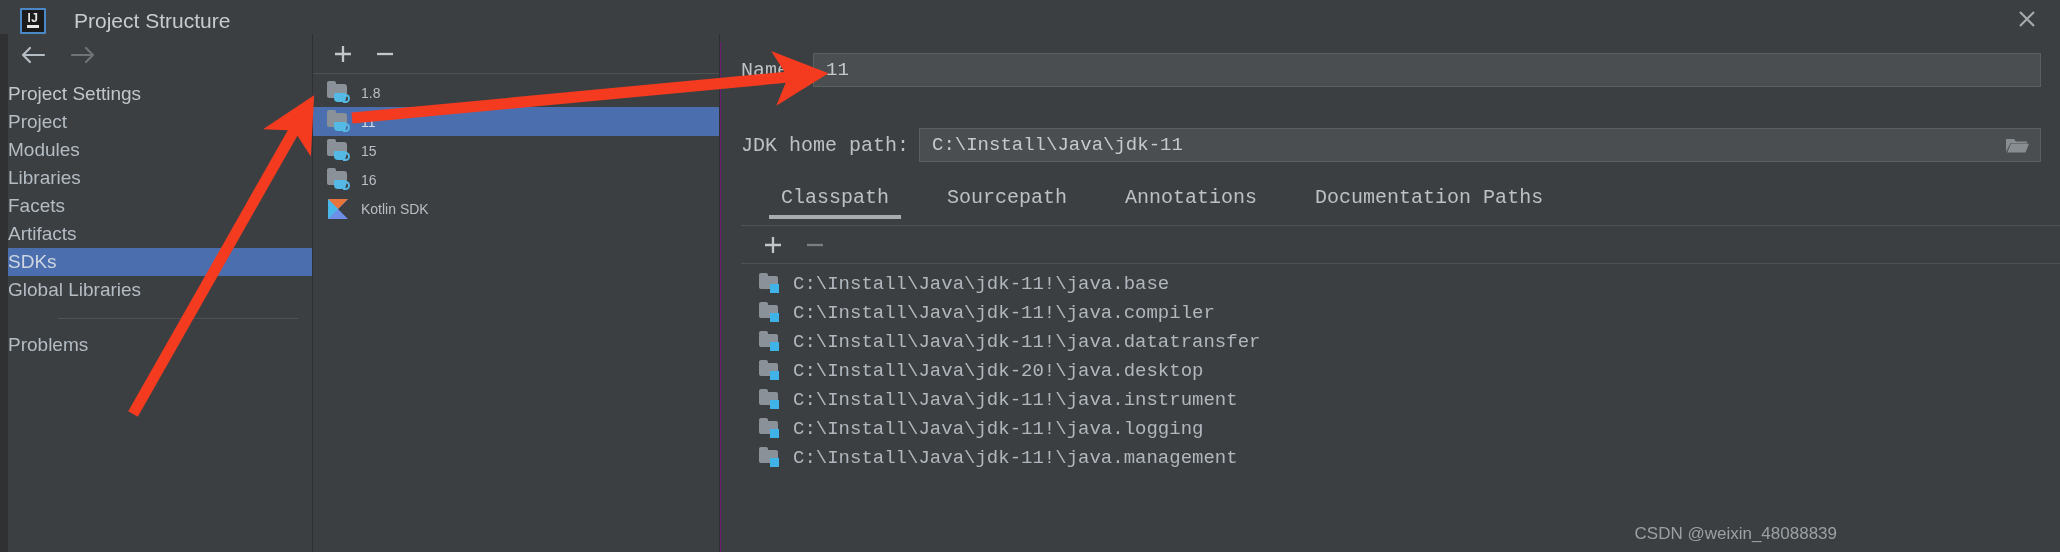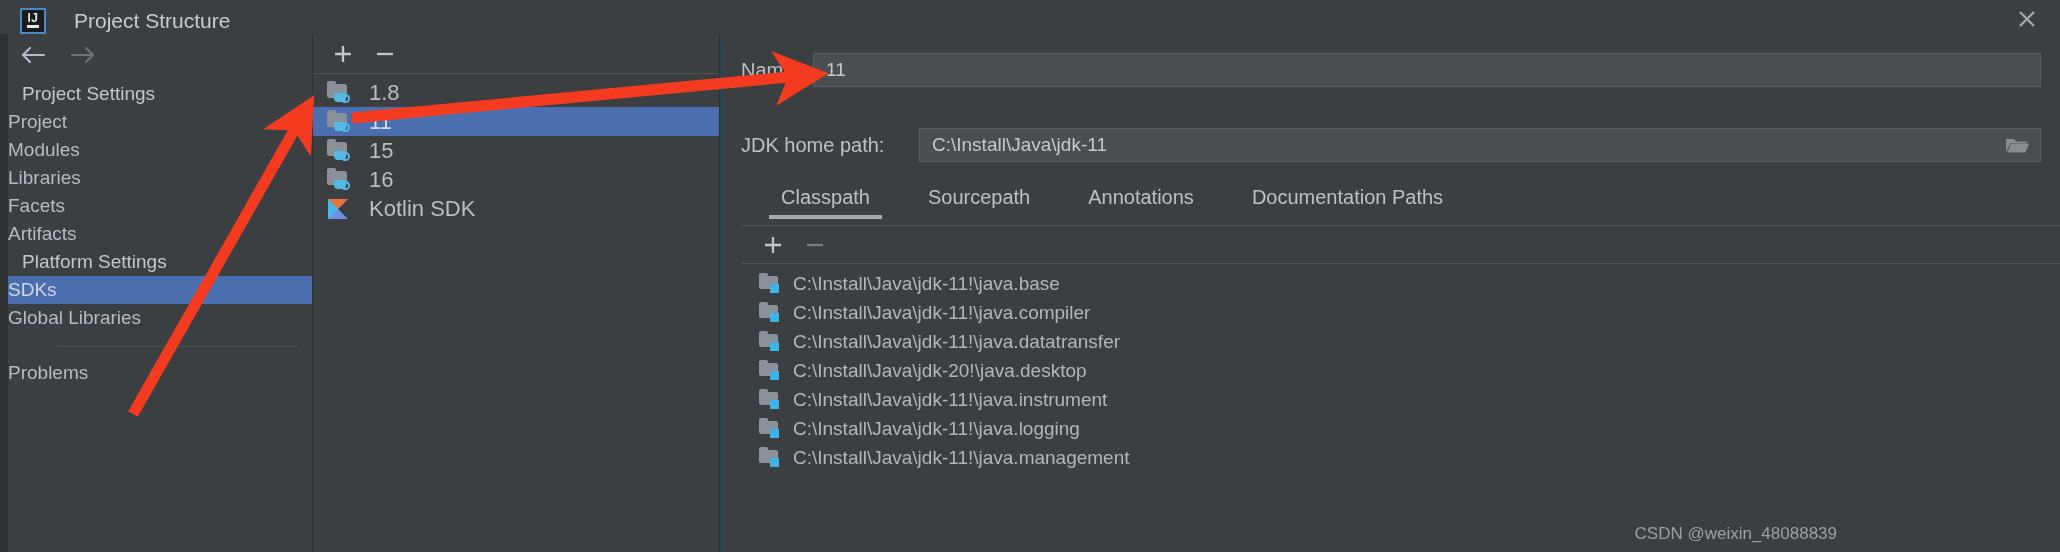--- a/index.html
+++ b/index.html
@@ -5,21 +5,21 @@
   * { box-sizing: border-box; margin: 0; padding: 0; }
   html, body {
     width: 2060px; height: 552px;
     background: #3c3f41;
     font-family: "Liberation Sans", sans-serif;
     overflow: hidden;
   }
   #app {
     position: relative;
     width: 1853px; height: 552px;
-    background: #0c4a6e;
+    background: #701a75;
     color: #bbbbbb;
   }
 
   
   .titlebar {
     position: absolute; left: 0; top: 0; width: 2060px; height: 42px;
     background: #3c3f41;
     display: flex; align-items: center;
   }
   .ij-logo {
@@ -50,21 +50,21 @@
     position: absolute; left: 8px; top: 34px; width: 304px; height: 518px;
     background: #3c3f41;
   }
   .nav-arrows { height: 42px; display: flex; align-items: center; padding-left: 10px; gap: 20px; }
   .nav-arrows svg { display: block; }
   .nav-list { margin-top: 4px; }
   .nav-item {
     height: 28px; display: flex; align-items: center;
     font-size: 19px; color: #b4bcc4; white-space: nowrap;
   }
-  .nav-item.group { padding-left: 14px; color: #c3c6c8; }
+  .nav-item.group { color: #c3c6c8; }
   .nav-item.child { }
   .nav-item.selected { background: #4b6eaf; color: #cfd6e0; }
   .nav-divider {
     margin: 14px 14px 12px 50px; height: 1px; background: #4e5254;
   }
 
   
   .edge-strip {
     position: absolute; left: 0; top: 34px; width: 8px; height: 518px;
     background: #2f3133;
@@ -77,22 +77,22 @@
     border-left: 1px solid #2e3133;
     border-right: 1px solid #2e3133;
   }
   .sdk-toolbar {
     height: 40px; display: flex; align-items: center; gap: 14px;
     padding-left: 16px; border-bottom: 1px solid #4e5254;
   }
   .tb-btn { width: 28px; height: 28px; display: flex; align-items: center; justify-content: center; }
   .sdk-list { padding-top: 4px; }
   .sdk-row {
-    height: 29px; display: flex; align-items: center; gap: 18px;
-    padding-left: 14px; font-size: 22px; color: #b8bec4; white-space: nowrap;
+    height: 29px; display: flex; align-items: center; gap: 10px;
+    padding-left: 14px; font-size: 14px; color: #b8bec4; white-space: nowrap;
   }
   .sdk-row.selected { background: #4b6eaf; color: #d5dbe4; }
 
   
   .ic { width: 24px; height: 22px; position: relative; flex: none; }
   .ic .folder {
     position: absolute; left: 0; top: 2px; width: 20px; height: 14px;
     background: #8a9199; border-radius: 2px 3px 2px 2px;
   }
   .ic .folder:before {
@@ -107,20 +107,21 @@
     content: ""; position: absolute; right: -4px; top: 1px; width: 5px; height: 5px;
     border: 2px solid #54b9e5; border-left: none; border-radius: 0 5px 5px 0;
   }
   
   .kt { width: 24px; height: 22px; flex: none; position: relative; }
 
   
   .detail {
     position: absolute; left: 721px; top: 34px; width: 1339px; height: 518px;
     background: #3c3f41;
+    font-family: Liberation Mono, monospace;
   }
   .field-row { display: flex; align-items: center; }
   .field-label { font-size: 20px; color: #bdc1c4; white-space: nowrap; }
   .textfield {
     background: #4a4e51; border: 1px solid #5a5f62;
     height: 34px; display: flex; align-items: center;
     font-size: 19px; color: #c5cacd; padding-left: 12px;
   }
   #name-row { position: absolute; left: 20px; top: 19px; width: 1300px; }
   #name-row .field-label { width: 72px; }
@@ -232,23 +233,20 @@
           <span>Modules</span>
         </div>
         <div class="nav-item child">
           <span>Libraries</span>
         </div>
         <div class="nav-item child">
           <span>Facets</span>
         </div>
         <div class="nav-item child">
           <span>Artifacts</span>
-        </div>
-        <div class="nav-item group">
-          <span>Platform Settings</span>
         </div>
         <div class="nav-item child selected">
           <span>SDKs</span>
         </div>
         <div class="nav-item child">
           <span>Global Libraries</span>
         </div>
       </div>
     <div class="nav-divider"></div>
     <div id="nav-footer">

